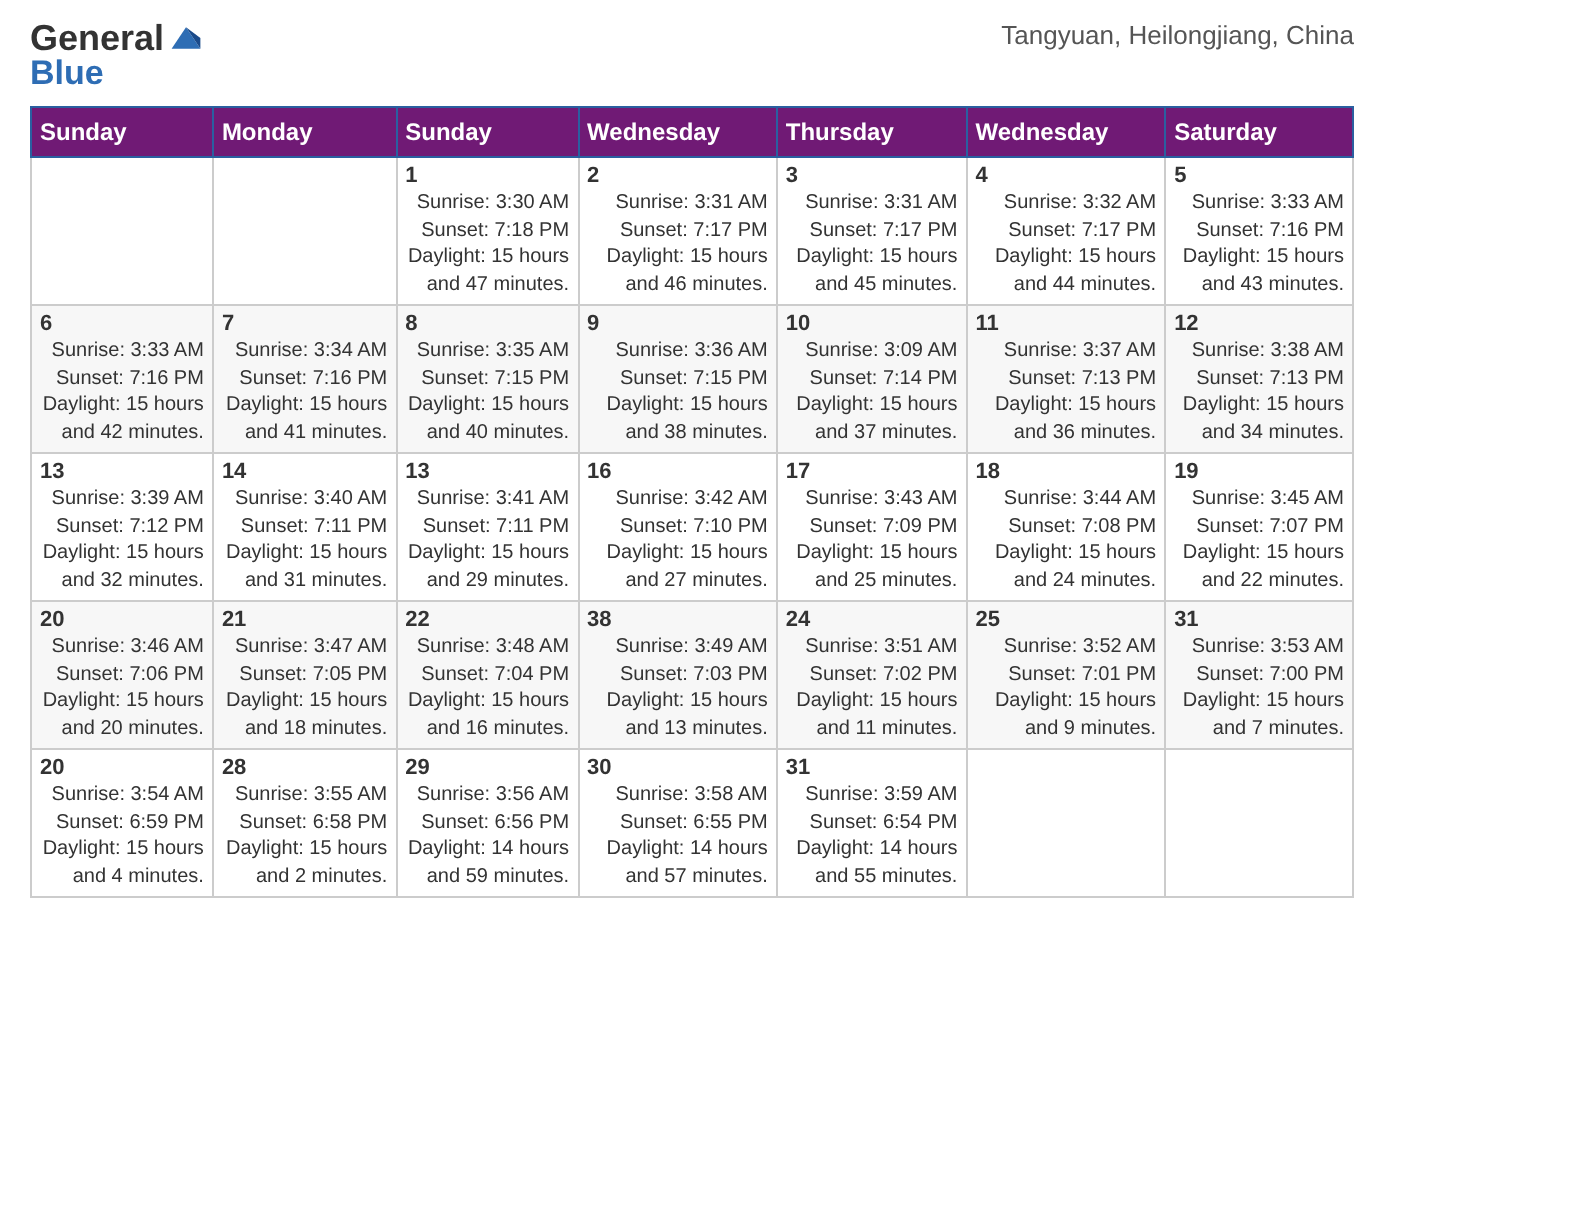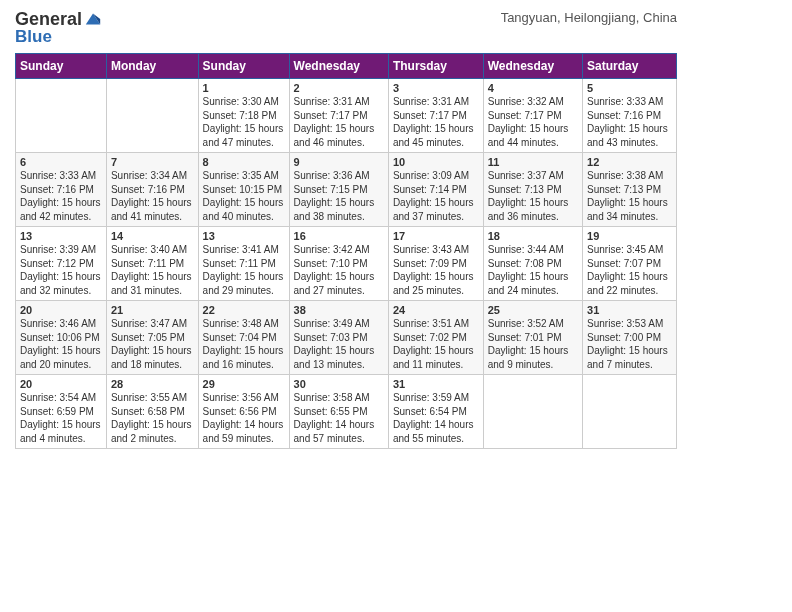--- a/index.html
+++ b/index.html
@@ -88,20 +88,21 @@
       font-size: 11px;
       font-weight: bold;
       color: #333;
       display: block;
       margin-bottom: 1px;
     }
     .day-detail {
       font-size: 10px;
       color: #333;
       line-height: 1.35;
+      text-align: right;
     }
     .empty-cell {
       background: #fff !important;
     }
   </style>
 </head>
 <body>
 
 <div class="page">
   <div class="header">
@@ -178,21 +179,21 @@
           </td>
           <td>
             <span class="day-number">7</span>
             <div class="day-detail">Sunrise: 3:34 AM
 Sunset: 7:16 PM
 Daylight: 15 hours and 41 minutes.</div>
           </td>
           <td>
             <span class="day-number">8</span>
             <div class="day-detail">Sunrise: 3:35 AM
-Sunset: 10:15 PM
+Sunset: 7:15 PM
 Daylight: 15 hours and 40 minutes.</div>
           </td>
           <td>
             <span class="day-number">9</span>
             <div class="day-detail">Sunrise: 3:36 AM
 Sunset: 7:15 PM
 Daylight: 15 hours and 38 minutes.</div>
           </td>
           <td>
             <span class="day-number">10</span>
@@ -254,21 +255,21 @@
             <span class="day-number">19</span>
             <div class="day-detail">Sunrise: 3:45 AM
 Sunset: 7:07 PM
 Daylight: 15 hours and 22 minutes.</div>
           </td>
         </tr>
         <tr>
           <td>
             <span class="day-number">20</span>
             <div class="day-detail">Sunrise: 3:46 AM
-Sunset: 10:06 PM
+Sunset: 7:06 PM
 Daylight: 15 hours and 20 minutes.</div>
           </td>
           <td>
             <span class="day-number">21</span>
             <div class="day-detail">Sunrise: 3:47 AM
 Sunset: 7:05 PM
 Daylight: 15 hours and 18 minutes.</div>
           </td>
           <td>
             <span class="day-number">22</span>

